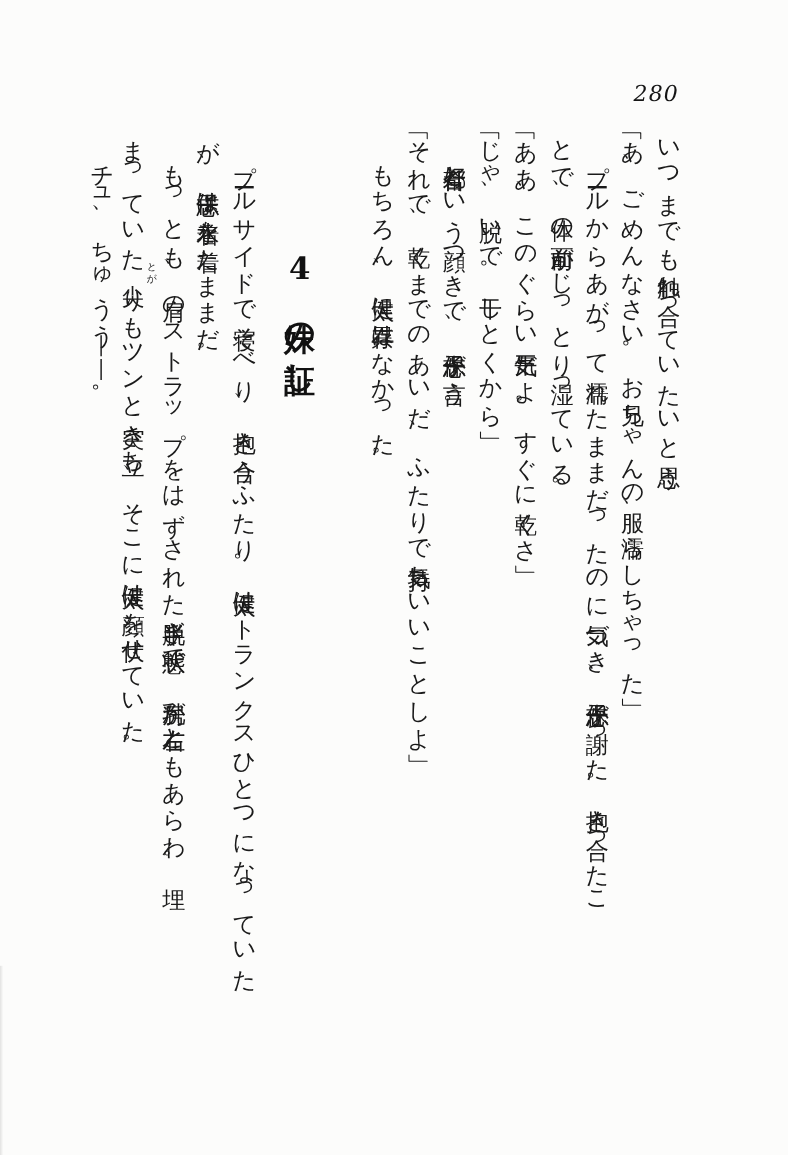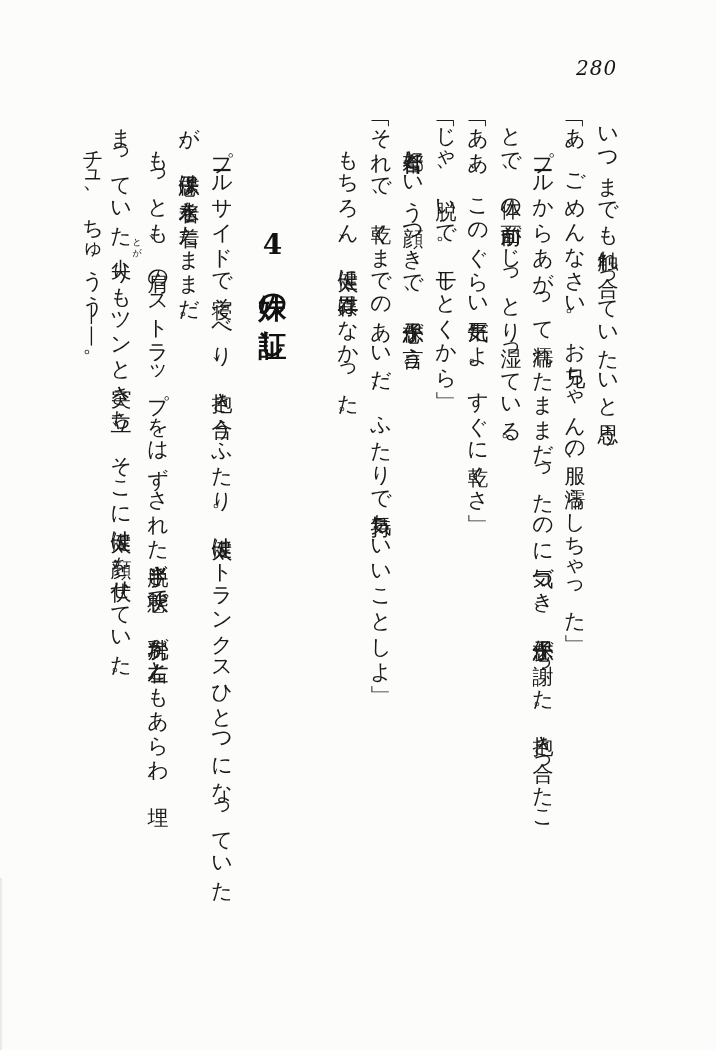--- a/index.html
+++ b/index.html
@@ -7,21 +7,21 @@
     position: relative;
     width: 716px;
     height: 1050px;
     background: #fcfcfb;
     overflow: hidden;
     font-family: "DejaVu Serif", "Liberation Serif", serif;
     color: #1a1a1a;
   }
   .page-number {
     position: absolute;
-    top: 56px;
+    top: 73px;
     left: 576px;
     font-size: 20px;
     font-style: italic;
     letter-spacing: 1px;
     color: #151515;
   }
   .col {
     position: absolute;
     top: 113px;
     height: 845px;

